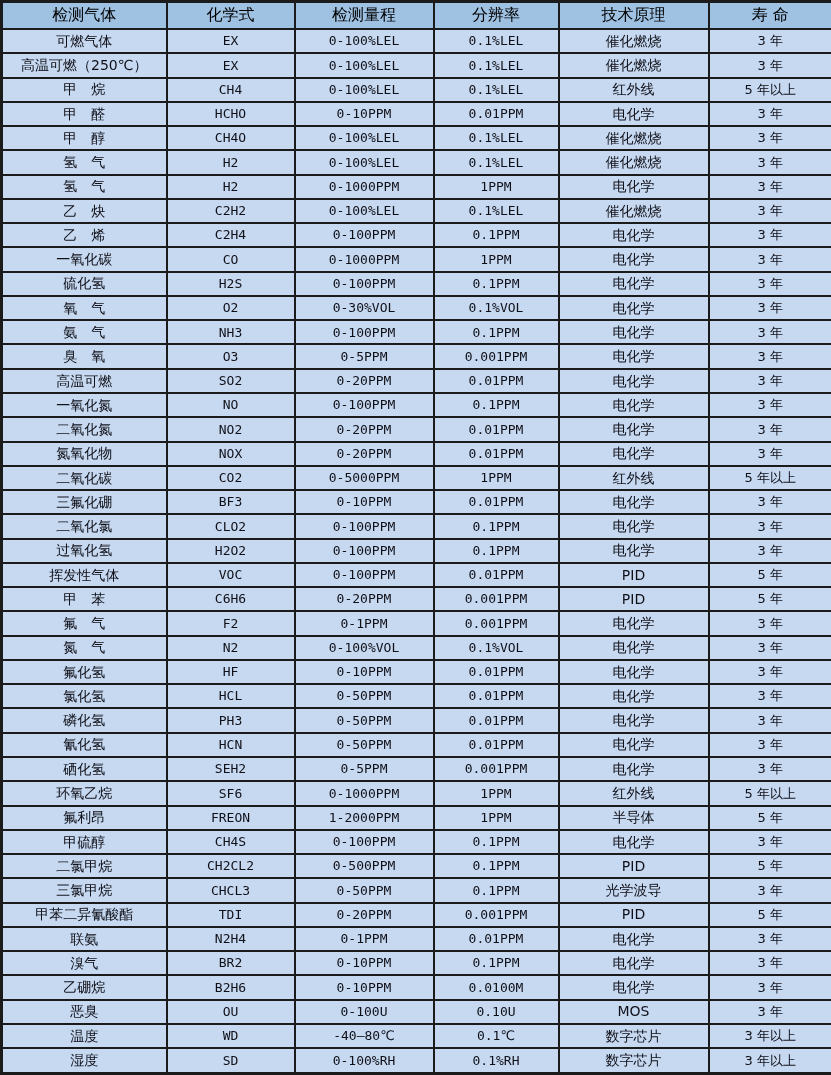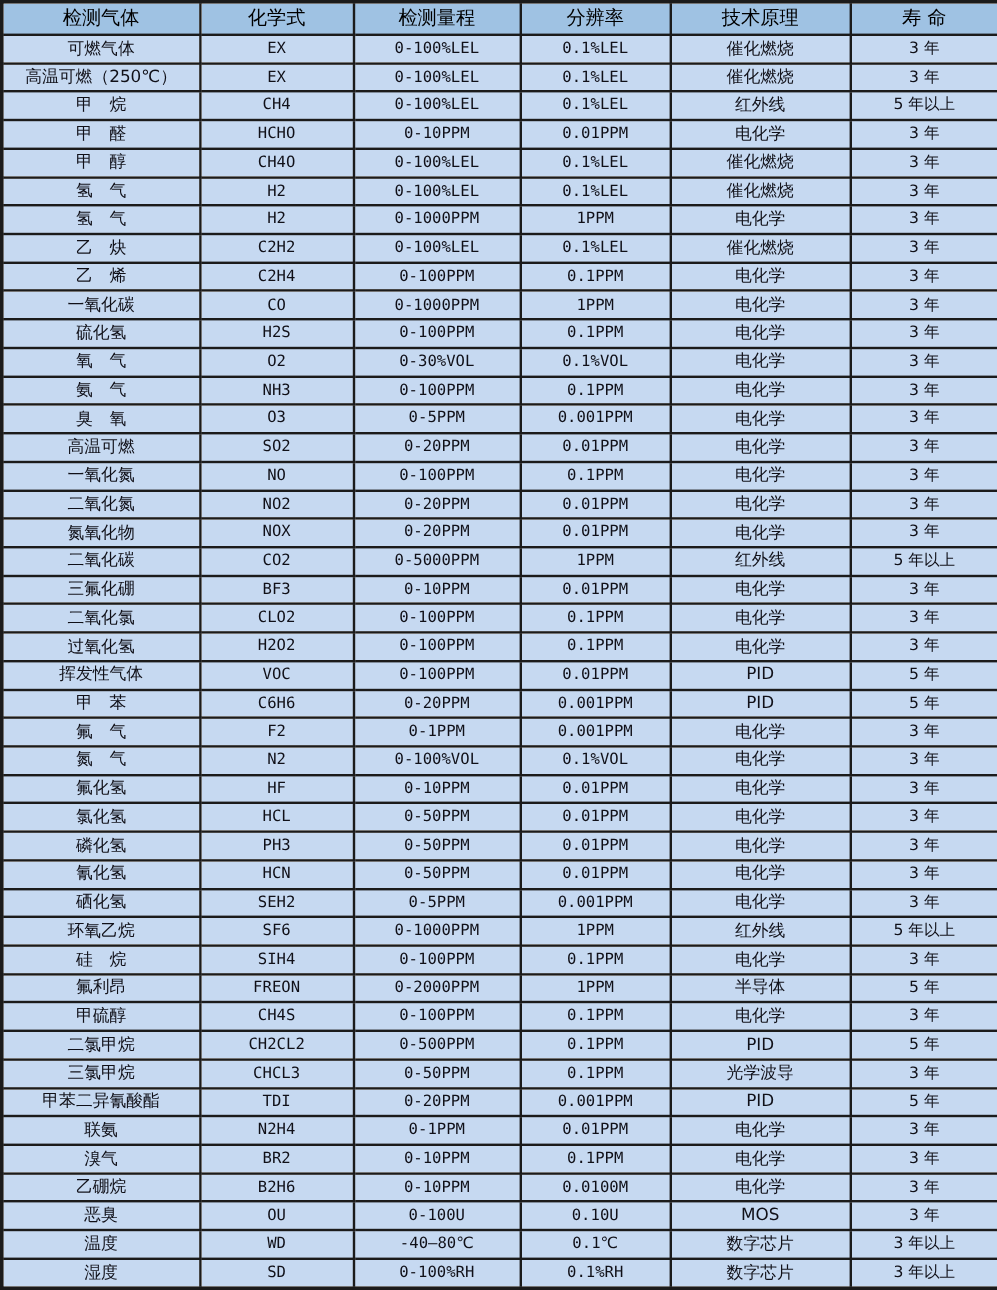--- a/index.html
+++ b/index.html
@@ -314,31 +314,23 @@
       </tr>
       <tr>
         <td class="c0">环氧乙烷</td>
         <td class="c1">SF6</td>
         <td class="c2">0-1000PPM</td>
         <td class="c3">1PPM</td>
         <td class="c4">红外线</td>
         <td class="c5">5 年以上</td>
       </tr>
       <tr>
-        <td class="c0">硅　烷</td>
-        <td class="c1">SIH4</td>
-        <td class="c2">0-100PPM</td>
-        <td class="c3">0.1PPM</td>
-        <td class="c4">电化学</td>
-        <td class="c5">3 年</td>
-      </tr>
-      <tr>
         <td class="c0">氟利昂</td>
         <td class="c1">FREON</td>
-        <td class="c2">0-2000PPM</td>
+        <td class="c2">1-2000PPM</td>
         <td class="c3">1PPM</td>
         <td class="c4">半导体</td>
         <td class="c5">5 年</td>
       </tr>
       <tr>
         <td class="c0">甲硫醇</td>
         <td class="c1">CH4S</td>
         <td class="c2">0-100PPM</td>
         <td class="c3">0.1PPM</td>
         <td class="c4">电化学</td>

